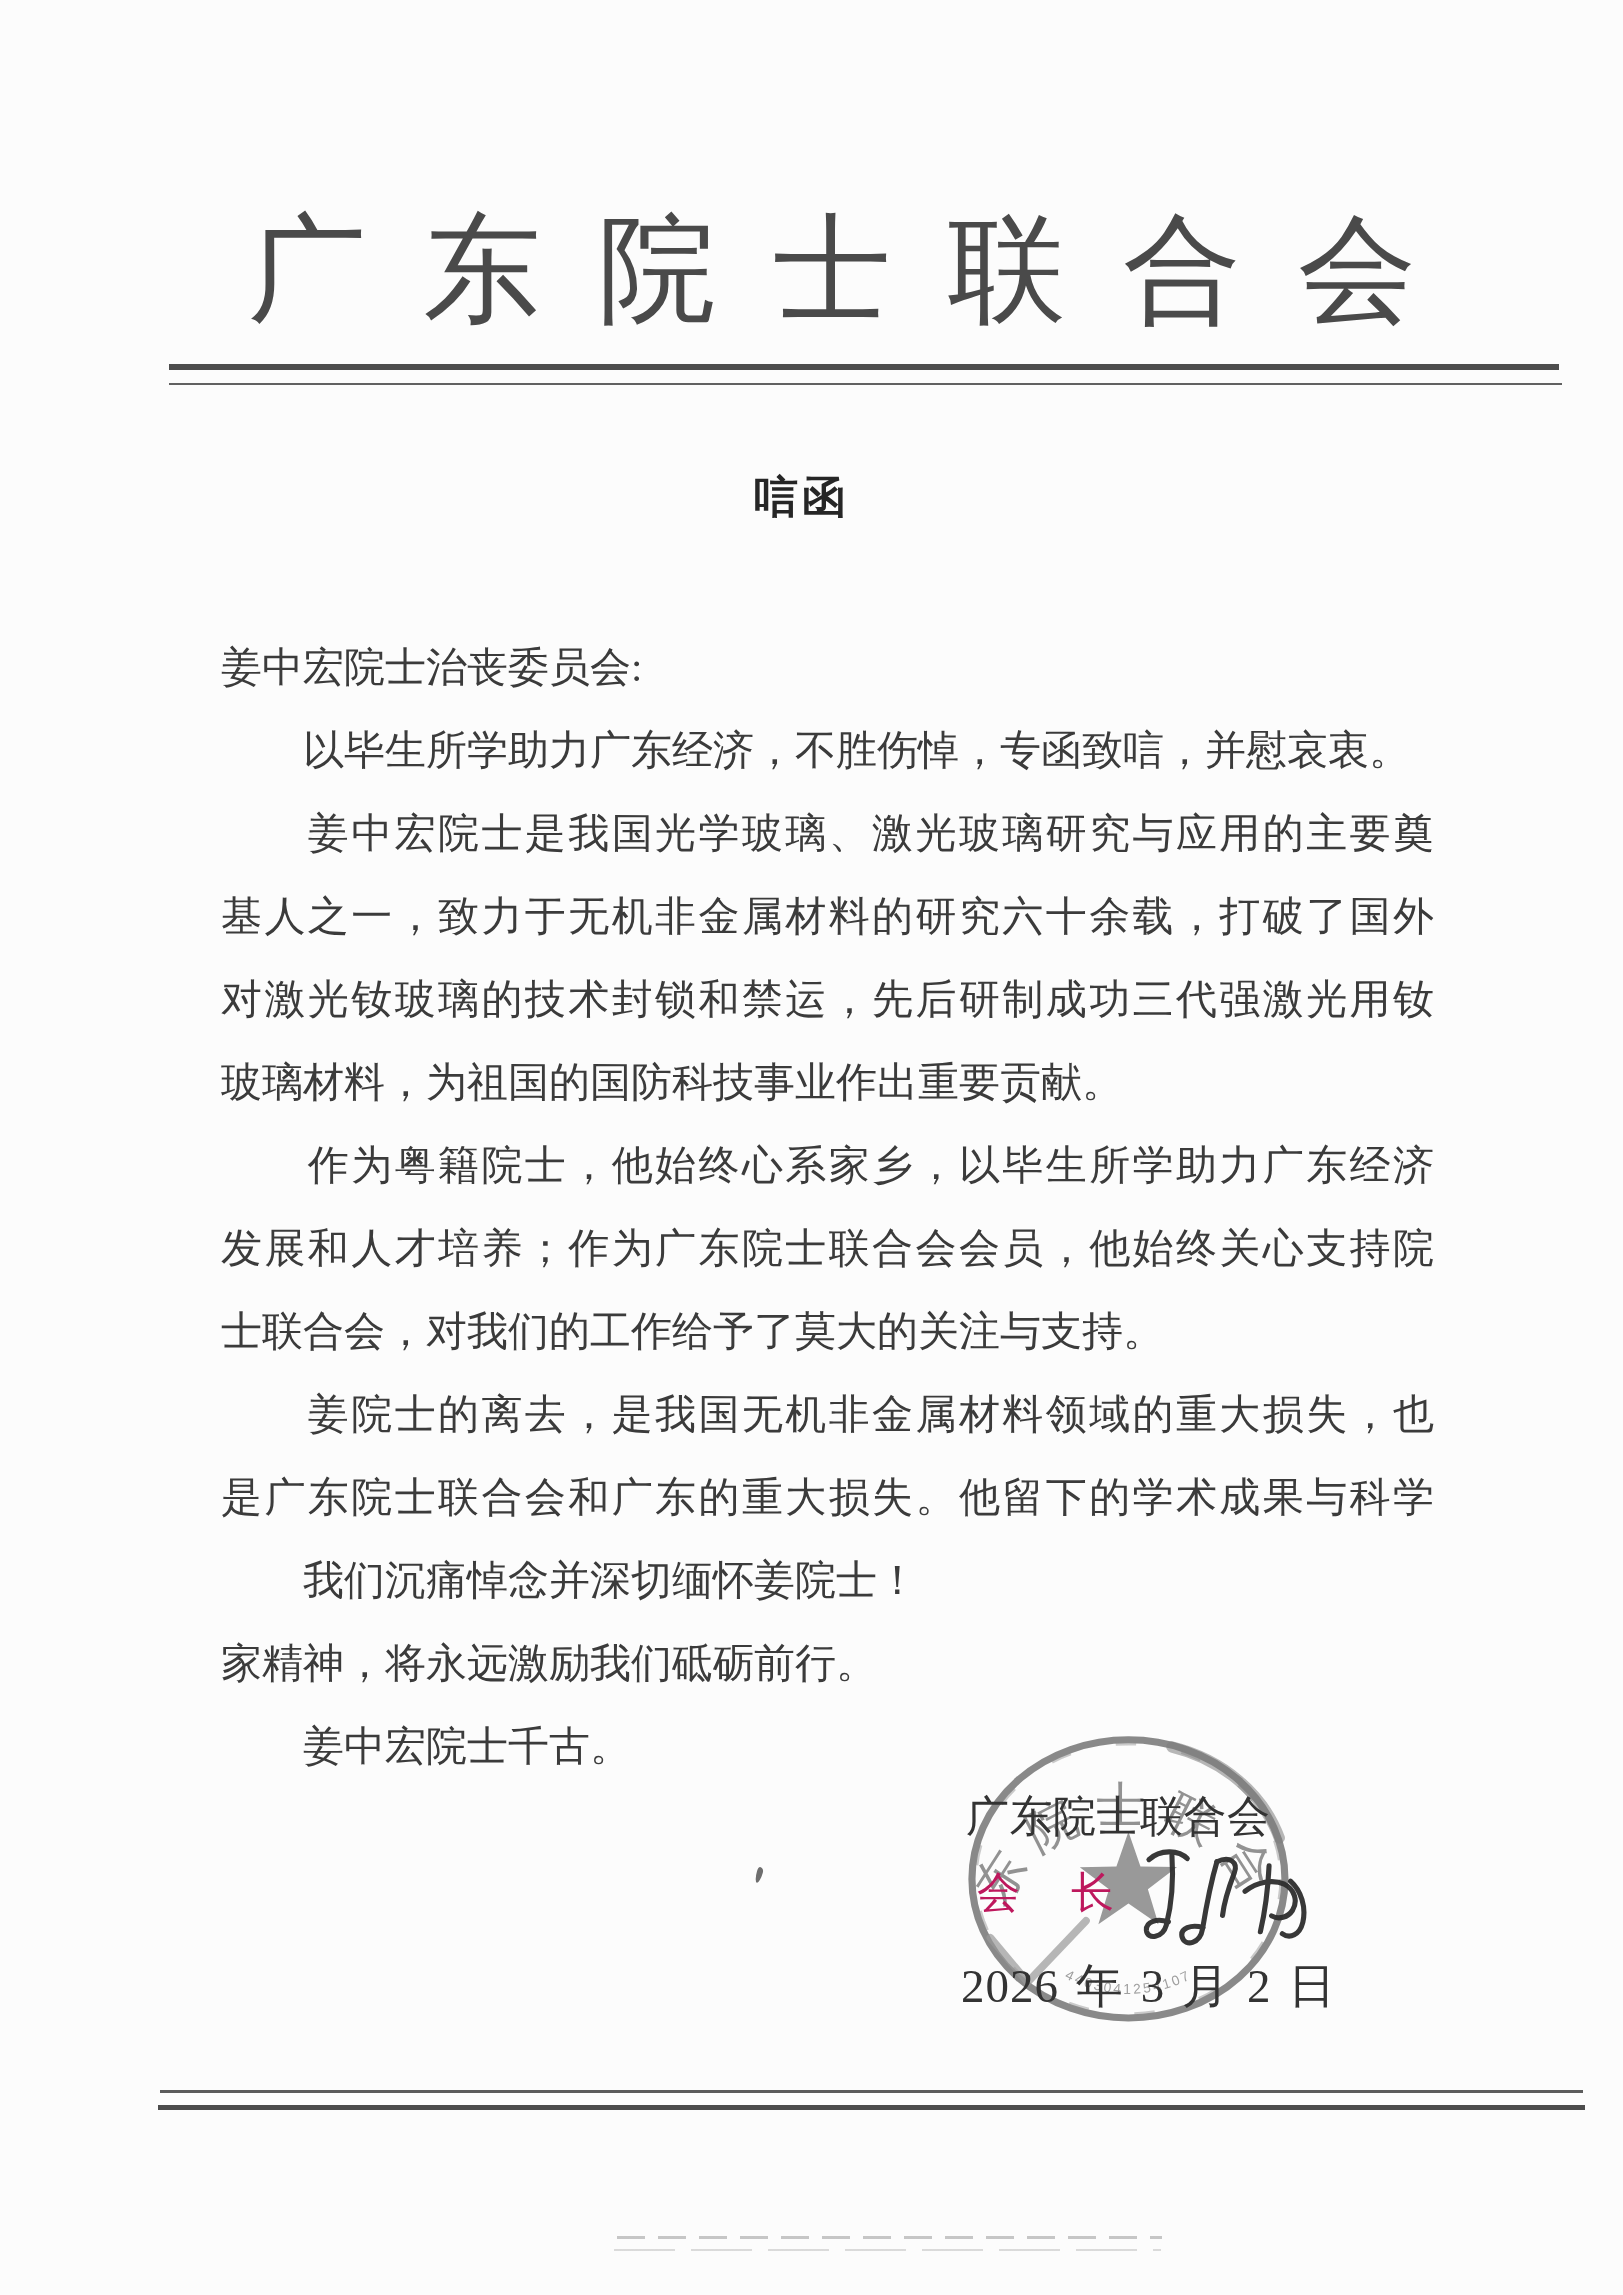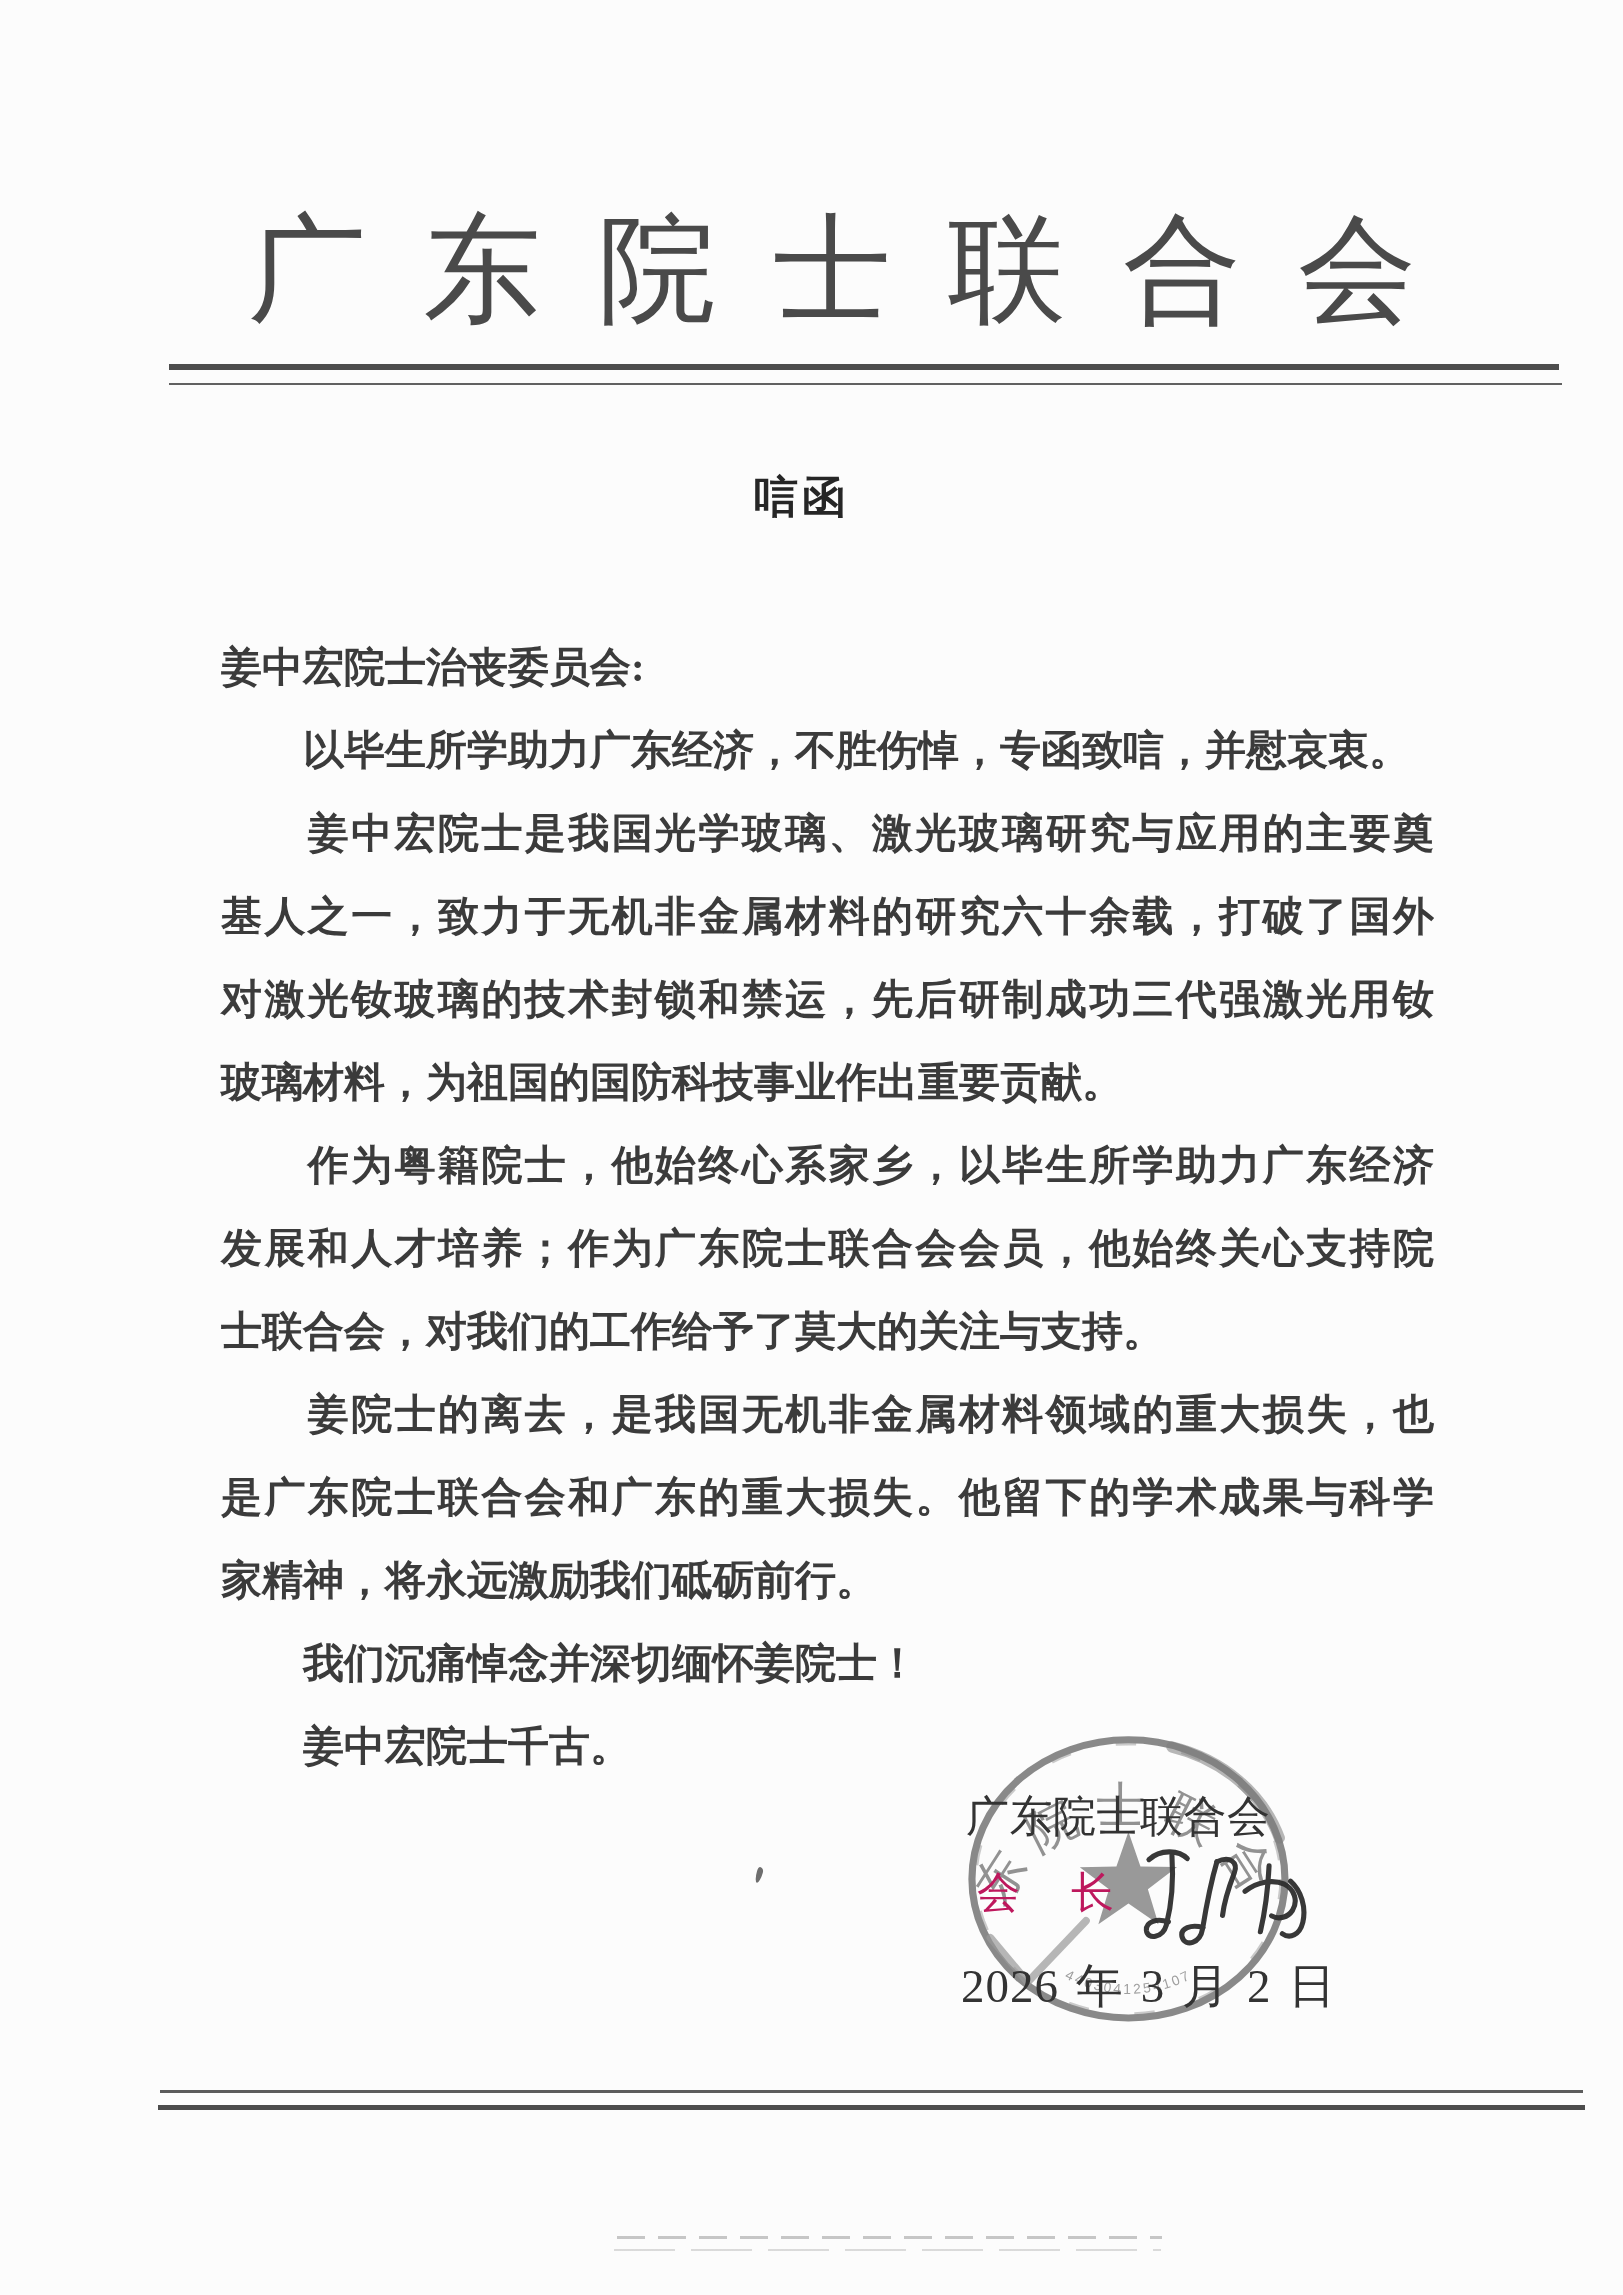--- a/index.html
+++ b/index.html
@@ -26,21 +26,21 @@
   .rule-top-thin{left:169px;top:383px;width:1393px;height:2px;background:#616161;}
   
   .doc-title{
     left:754px;top:461px;
     font-size:44px;line-height:72px;font-weight:bold;
     letter-spacing:4.1px;color:#262626;
     font-family:"Liberation Sans","DejaVu Sans",sans-serif;
     white-space:nowrap;
   }
   
-  .body-block{left:221px;top:626px;width:1213px;color:#3b3b3b;font-weight:bold;}
+  .body-block{left:221px;top:626px;width:1213px;color:#3b3b3b;}
   .bl{
     font-size:41px;line-height:83px;height:83px;
     text-align:justify;text-align-last:justify;
     white-space:normal;overflow:visible;
   }
   .bl.end{text-align-last:left;}
   .bl.left{text-align:left;text-align-last:left;}
   
   .sig-org{left:966px;top:1791px;font-size:43px;line-height:51px;color:#333;letter-spacing:0.5px;white-space:nowrap;}
   .sig-role{left:977px;top:1867px;font-size:43px;line-height:51px;color:#be185d;letter-spacing:51px;white-space:nowrap;}
@@ -77,22 +77,22 @@
     <div class="bl end">　　以毕生所学助力广东经济，不胜伤悼，专函致唁，并慰哀衷。</div>
     <div class="bl">　　姜中宏院士是我国光学玻璃、激光玻璃研究与应用的主要奠</div>
     <div class="bl">基人之一，致力于无机非金属材料的研究六十余载，打破了国外</div>
     <div class="bl">对激光钕玻璃的技术封锁和禁运，先后研制成功三代强激光用钕</div>
     <div class="bl end">玻璃材料，为祖国的国防科技事业作出重要贡献。</div>
     <div class="bl">　　作为粤籍院士，他始终心系家乡，以毕生所学助力广东经济</div>
     <div class="bl">发展和人才培养；作为广东院士联合会会员，他始终关心支持院</div>
     <div class="bl end">士联合会，对我们的工作给予了莫大的关注与支持。</div>
     <div class="bl">　　姜院士的离去，是我国无机非金属材料领域的重大损失，也</div>
     <div class="bl">是广东院士联合会和广东的重大损失。他留下的学术成果与科学</div>
+    <div class="bl end">　　我们沉痛悼念并深切缅怀姜院士！</div>
     <div class="bl end">家精神，将永远激励我们砥砺前行。</div>
-    <div class="bl end">　　我们沉痛悼念并深切缅怀姜院士！</div>
     <div class="bl end">　　姜中宏院士千古。</div>
   </div>
 
   <svg class="abs" style="left:952px;top:1720px;" width="358" height="328" viewBox="0 0 700 640">
     <defs>
       <path id="arcTop" d="M 105 368 A 248 225 0 0 1 585 368" fill="none"></path>
       <path id="arcBottom" d="M 203 494 A 248 225 0 0 0 487 494" fill="none"></path>
     </defs>
 
     <ellipse cx="345" cy="310" rx="306" ry="272" fill="none" stroke="#7c7c7c" stroke-width="14" opacity="0.9"></ellipse>

